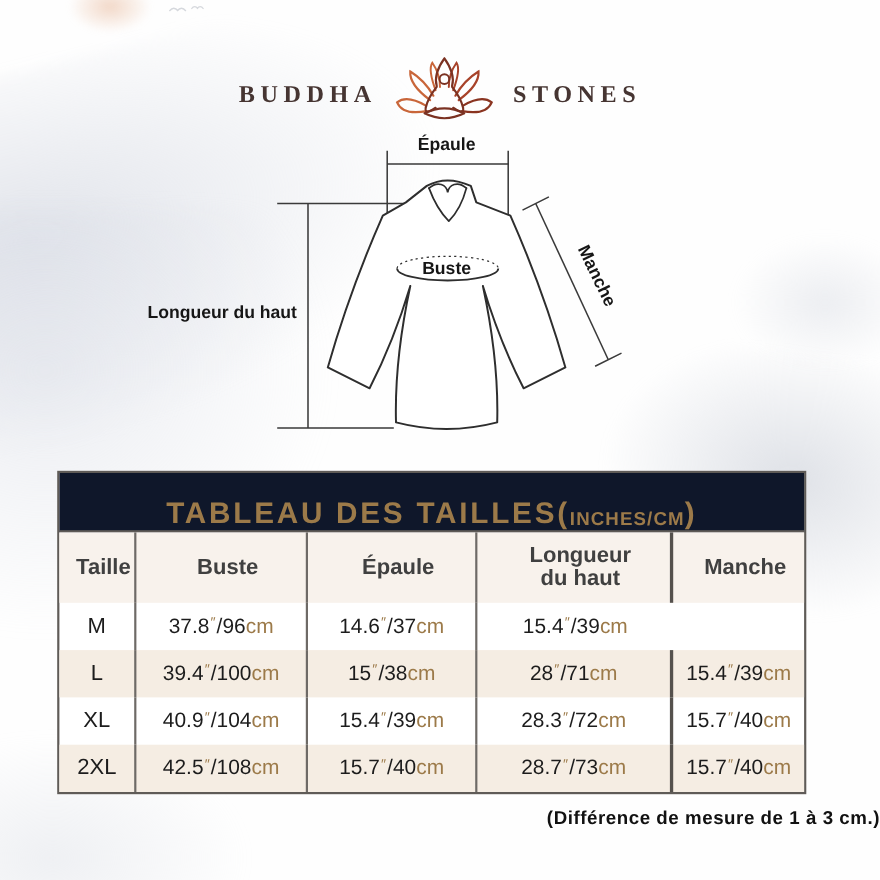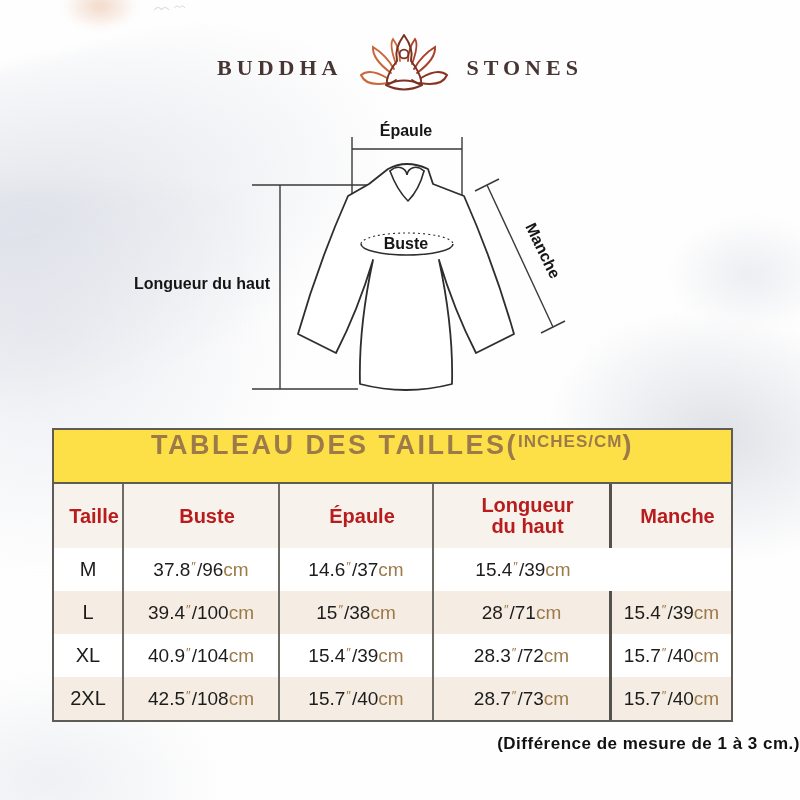--- a/index.html
+++ b/index.html
@@ -37,21 +37,21 @@
   }
   .wash-sun{
     left:62px;top:-10px;width:76px;height:40px;
     background:radial-gradient(ellipse at 50% 40%, rgba(233,186,156,.55), rgba(233,186,156,0) 70%);
     filter:blur(3px);
   }
   .birds{position:absolute;left:152px;top:2px;z-index:0;opacity:.4;}
 
   
   .logo{
-    position:absolute;left:0;top:30px;width:800px;height:76px;z-index:2;
+    position:absolute;left:0;top:48px;width:800px;height:76px;z-index:2;
     display:flex;align-items:center;justify-content:center;gap:16px;
   }
   .logo .brand{
     font-family:"Liberation Serif", serif;
     font-size:22px;font-weight:600;letter-spacing:5px;color:#463532;
   }
 
   
   .diagram{position:absolute;left:0;top:112px;width:800px;height:305px;z-index:1;}
   .diagram text{
@@ -59,35 +59,35 @@
     font-weight:bold;font-size:16px;fill:#161616;
   }
   .halo{paint-order:stroke;stroke:#ffffff;stroke-width:4px;}
 
   
   .size-table{
     position:absolute;left:52px;top:428px;width:681px;z-index:2;
     border:2px solid #5f5b57;box-sizing:border-box;background:#fff;
   }
   .t-title{
-    height:52px;background:#fde047;border-bottom:2px solid #5f5b57;
-    display:flex;align-items:flex-start;justify-content:center;
+    height:52px;background:#0f172a;border-bottom:2px solid #5f5b57;
+    display:flex;align-items:flex-end;justify-content:center;
     color:#9C7A49;font-weight:bold;white-space:nowrap;
   }
   .t-title .big{font-size:27px;letter-spacing:2.5px;}
   .t-title .small{font-size:17px;letter-spacing:1px;padding-top:2px;}
   .grid-row{display:grid;grid-template-columns:70px 156px 154px 178px 119px;}
   .cell{
     display:flex;align-items:center;justify-content:center;text-align:center;
     box-sizing:border-box;
   }
   .cell.sep{border-right:2px solid #6e6a66;}
   .cell.sep-dark{border-right:3px solid #55514d;}
   .head-row{background:#F8F2EC;height:64px;}
-  .head-row .cell{font-weight:bold;font-size:20px;color:#b91c1c;line-height:1.05;white-space:pre-line;padding-left:12px;}
+  .head-row .cell{font-weight:bold;font-size:20px;color:#404040;line-height:1.05;white-space:pre-line;padding-left:12px;}
   .data-row{height:43px;font-size:19px;color:#1c1c1c;}
   .data-row.alt{background:#F5EDE3;}
   .size-cell{font-weight:500;font-size:20px;}
   .inch{color:#9C7A49;font-size:13px;vertical-align:5px;margin:0 1px;}
   .cmu{color:#9C7A49;margin-top:31px;}
 
   
   .footnote{
     position:absolute;left:0;top:734px;width:800px;z-index:2;
     text-align:right;font-size:17px;font-weight:bold;color:#111;letter-spacing:.5px;

